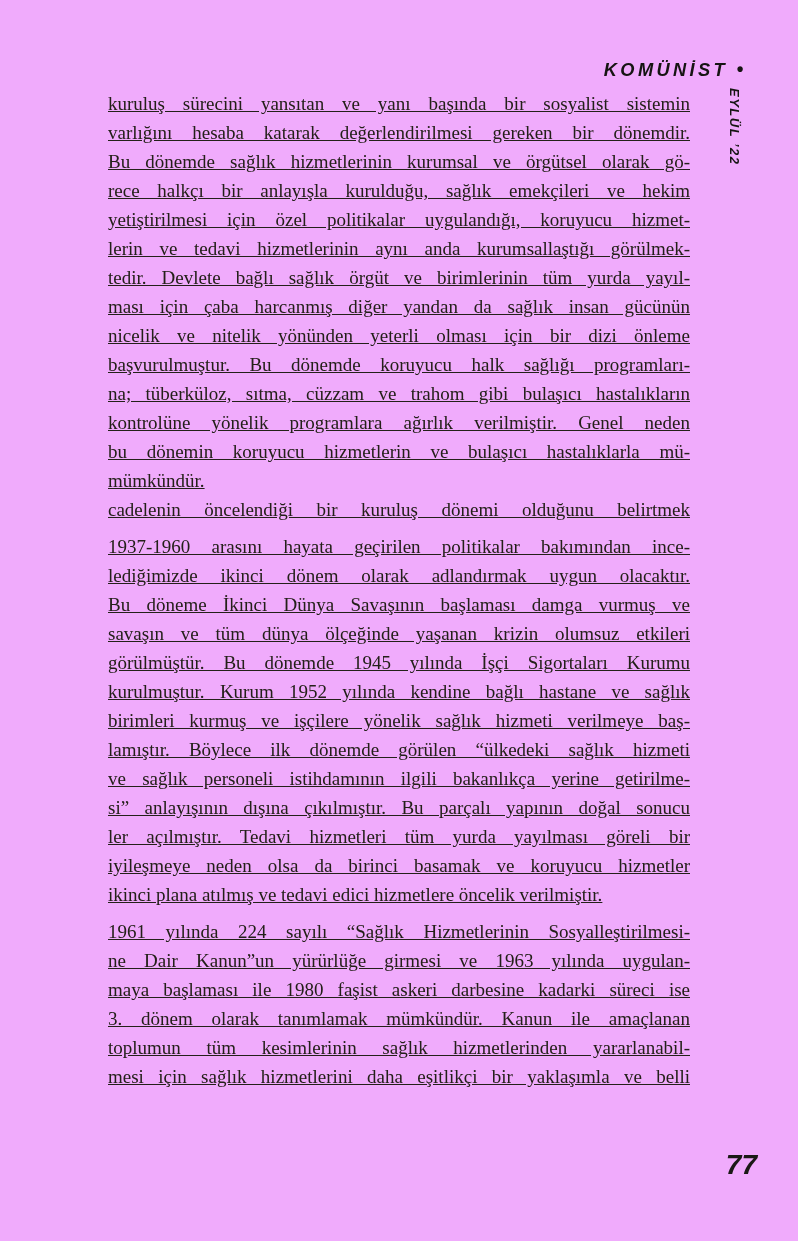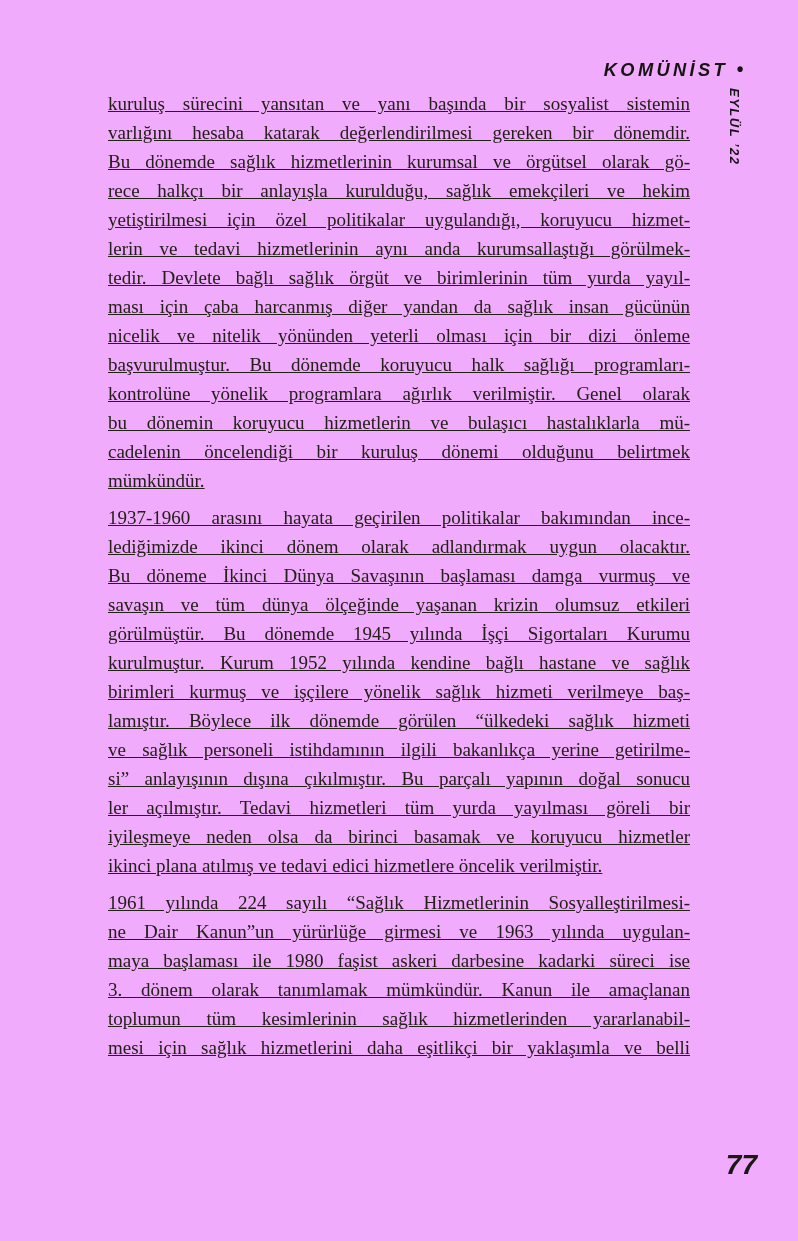--- a/index.html
+++ b/index.html
@@ -103,24 +103,25 @@
         <div class="text-line">kuruluş sürecini yansıtan ve yanı başında bir sosyalist sistemin</div>
         <div class="text-line">varlığını hesaba katarak değerlendirilmesi gereken bir dönemdir.</div>
         <div class="text-line">Bu dönemde sağlık hizmetlerinin kurumsal ve örgütsel olarak gö-</div>
         <div class="text-line">rece halkçı bir anlayışla kurulduğu, sağlık emekçileri ve hekim</div>
         <div class="text-line">yetiştirilmesi için özel politikalar uygulandığı, koruyucu hizmet-</div>
         <div class="text-line">lerin ve tedavi hizmetlerinin aynı anda kurumsallaştığı görülmek-</div>
         <div class="text-line">tedir. Devlete bağlı sağlık örgüt ve birimlerinin tüm yurda yayıl-</div>
         <div class="text-line">ması için çaba harcanmış diğer yandan da sağlık insan gücünün</div>
         <div class="text-line">nicelik ve nitelik yönünden yeterli olması için bir dizi önleme</div>
         <div class="text-line">başvurulmuştur. Bu dönemde koruyucu halk sağlığı programları-</div>
-        <div class="text-line">kontrolüne yönelik programlara ağırlık verilmiştir. Genel olarak</div>
+        <div class="text-line">na; tüberküloz, sıtma, cüzzam ve trahom gibi bulaşıcı hastalıkların</div>
+        <div class="text-line">kontrolüne yönelik programlara ağırlık verilmiştir. Genel neden</div>
         <div class="text-line">bu dönemin koruyucu hizmetlerin ve bulaşıcı hastalıklarla mü-</div>
+        <div class="text-line last">mümkündür.</div>
         <div class="text-line">cadelenin öncelendiği bir kuruluş dönemi olduğunu belirtmek</div>
-        <div class="text-line last">mümkündür.</div>
       </div>
       <div class="paragraph">
         <div class="text-line">1937-1960 arasını hayata geçirilen politikalar bakımından ince-</div>
         <div class="text-line">lediğimizde ikinci dönem olarak adlandırmak uygun olacaktır.</div>
         <div class="text-line">Bu döneme İkinci Dünya Savaşının başlaması damga vurmuş ve</div>
         <div class="text-line">savaşın ve tüm dünya ölçeğinde yaşanan krizin olumsuz etkileri</div>
         <div class="text-line">görülmüştür. Bu dönemde 1945 yılında İşçi Sigortaları Kurumu</div>
         <div class="text-line">kurulmuştur. Kurum 1952 yılında kendine bağlı hastane ve sağlık</div>
         <div class="text-line">birimleri kurmuş ve işçilere yönelik sağlık hizmeti verilmeye baş-</div>
         <div class="text-line">lamıştır. Böylece ilk dönemde görülen “ülkedeki sağlık hizmeti</div>

